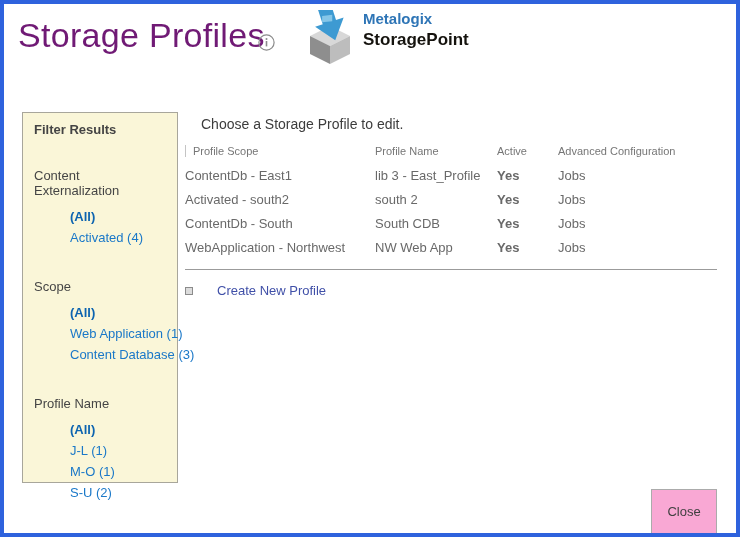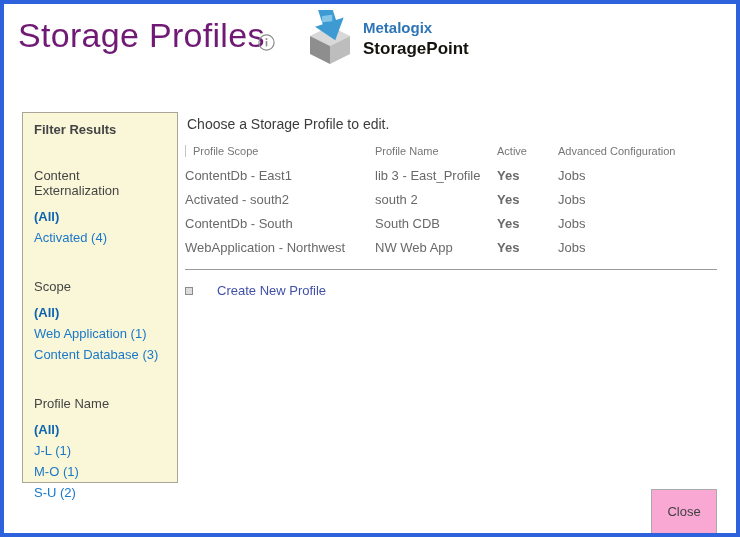--- a/index.html
+++ b/index.html
@@ -34,21 +34,20 @@
     top: 30px;
     width: 17px;
     height: 17px;
     cursor: pointer;
   }
   .logo {
     position: absolute;
     left: 302px;
     top: 6px;
     display: flex;
-    align-items: center;
     gap: 9px;
   }
   .logo-text { display: flex; flex-direction: column; line-height: 1.25; }
   .brand-name   { font-size: 15px; font-weight: bold; color: #2e75b6; }
   .brand-product{ font-size: 17px; font-weight: bold; color: #15130e; }
 
   
   .sidebar {
     position: absolute;
     left: 18px;
@@ -61,31 +60,32 @@
   }
   .sidebar-title { font-size: 13px; font-weight: bold; color: #444; }
   .filter-group { margin-top: 31px; }
   .filter-heading { font-size: 13px; color: #454545; margin-bottom: 8px; }
   .filter-item {
     font-size: 13px;
     color: #1a78c8;
     line-height: 21px;
     cursor: pointer;
     white-space: nowrap;
+    margin-left: 36px;
   }
   .filter-item.bold { font-weight: bold; color: #0d64b0; }
 
   
   .main {
     position: absolute;
     left: 181px;
     top: 110px;
     width: 532px;
   }
-  .instruction { font-size: 14px; color: #3c3c3c; margin: 2px 0 11px 2px; }
+  .instruction { font-size: 14px; color: #3c3c3c; margin: 2px 0 11px 16px; }
   table.profiles { border-collapse: collapse; width: 100%; table-layout: fixed; }
   table.profiles col.c1 { width: 190px; }
   table.profiles col.c2 { width: 122px; }
   table.profiles col.c3 { width: 61px; }
   table.profiles th {
     font-size: 11px;
     font-weight: normal;
     color: #767676;
     text-align: left;
     padding: 2px 0 7px 0;

